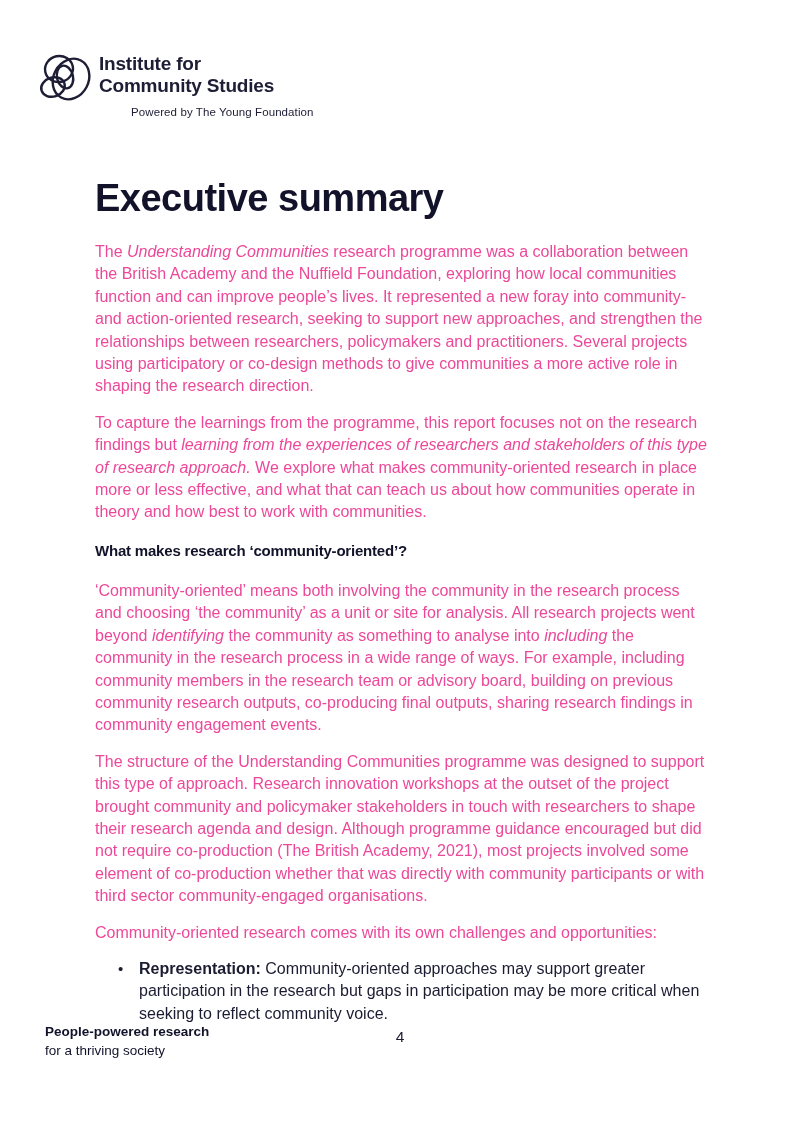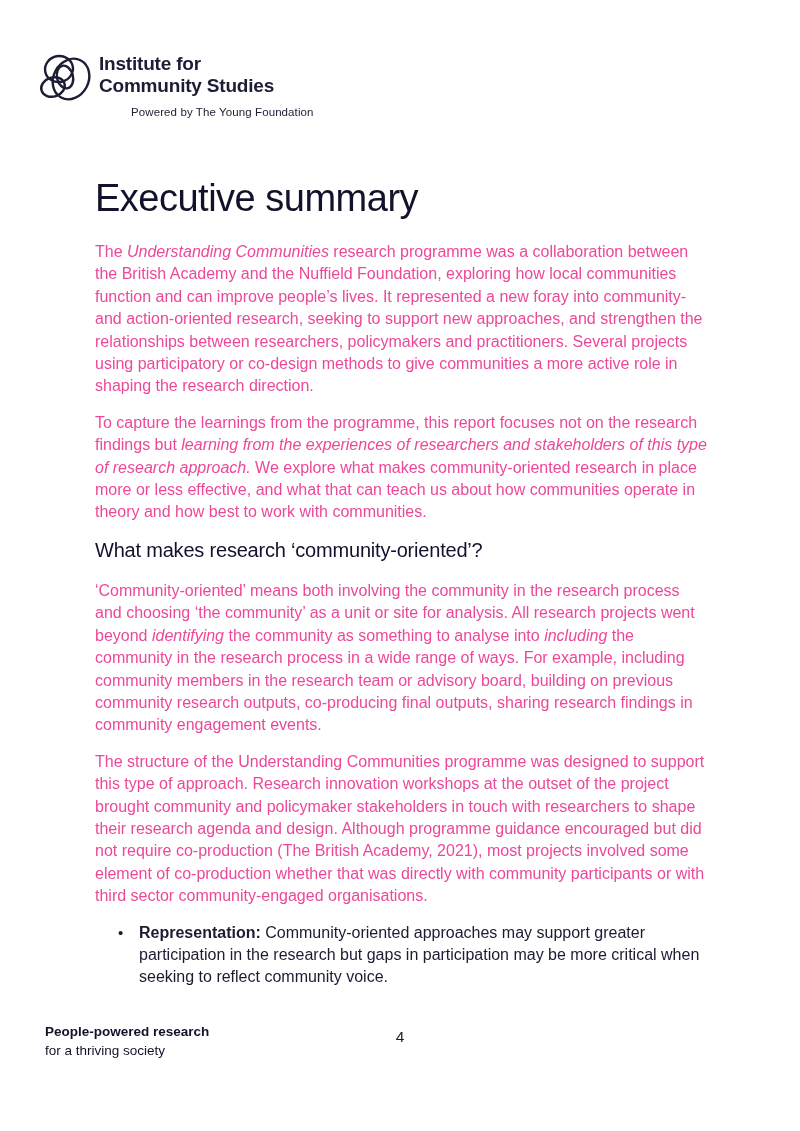--- a/index.html
+++ b/index.html
@@ -46,29 +46,29 @@
   
   main {
     position: absolute;
     left: 95px; top: 176px;
     width: 612px;
   }
   h1 {
     margin: 0 0 21px 0;
     font-size: 38px;
     line-height: 44px;
-    font-weight: normal;
+    font-weight: bold;
     color: #12122b;
     letter-spacing: -0.5px;
   }
   h2 {
     margin: 9px 0 17px 0;
-    font-size: 20px;
+    font-size: 15px;
     line-height: 25px;
-    font-weight: normal;
+    font-weight: bold;
     color: #12122b;
     letter-spacing: -0.2px;
   }
   p {
     margin: 0 0 14px 0;
     font-size: 16px;
     line-height: 22.4px;
     color: #ec4899;
   }
   ul {
@@ -135,20 +135,21 @@
   </header>
 
   <main>
     <h1>Executive summary</h1>
     <div>
         <p><span>The </span><em>Understanding Communities</em><span> research programme was a collaboration between the British Academy and the Nuffield Foundation, exploring how local communities function and can improve people’s lives. It represented a new foray into community- and action-oriented research, seeking to support new approaches, and strengthen the relationships between researchers, policymakers and practitioners. Several projects using participatory or co-design methods to give communities a more active role in shaping the research direction.</span></p>
         <p><span>To capture the learnings from the programme, this report focuses not on the research findings but </span><em>learning from the experiences of researchers and stakeholders of this type of research approach.</em><span> We explore what makes community-oriented research in place more or less effective, and what that can teach us about how communities operate in theory and how best to work with communities.</span></p>
         <h2>What makes research ‘community-oriented’?</h2>
         <p><span>‘Community-oriented’ means both involving the community in the research process and choosing ‘the community’ as a unit or site for analysis. All research projects went beyond </span><em>identifying</em><span> the community as something to analyse into </span><em>including</em><span> the community in the research process in a wide range of ways. For example, including community members in the research team or advisory board, building on previous community research outputs, co-producing final outputs, sharing research findings in community engagement events.</span></p>
         <p><span>The structure of the Understanding Communities programme was designed to support this type of approach. Research innovation workshops at the outset of the project brought community and policymaker stakeholders in touch with researchers to shape their research agenda and design. Although programme guidance encouraged but did not require co-production (The British Academy, 2021), most projects involved some element of co-production whether that was directly with community participants or with third sector community-engaged organisations.</span></p>
+        <p><span>Community-oriented research comes with its own challenges and opportunities:</span></p>
         <ul>
           <li><strong>Representation:</strong><span> Community-oriented approaches may support greater participation in the research but gaps in participation may be more critical when seeking to reflect community voice.</span></li>
         </ul>
       </div>
   </main>
 
   <div class="page-number">4</div>
 
   <footer class="footer-tagline">
     <div class="ft-bold">People-powered research</div>

